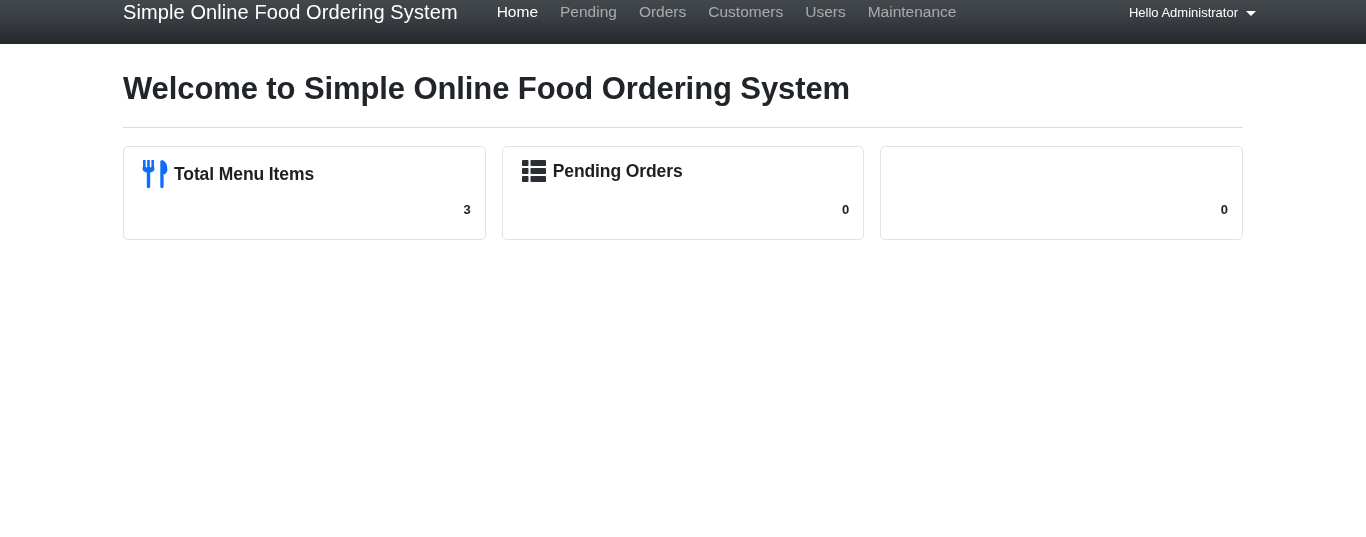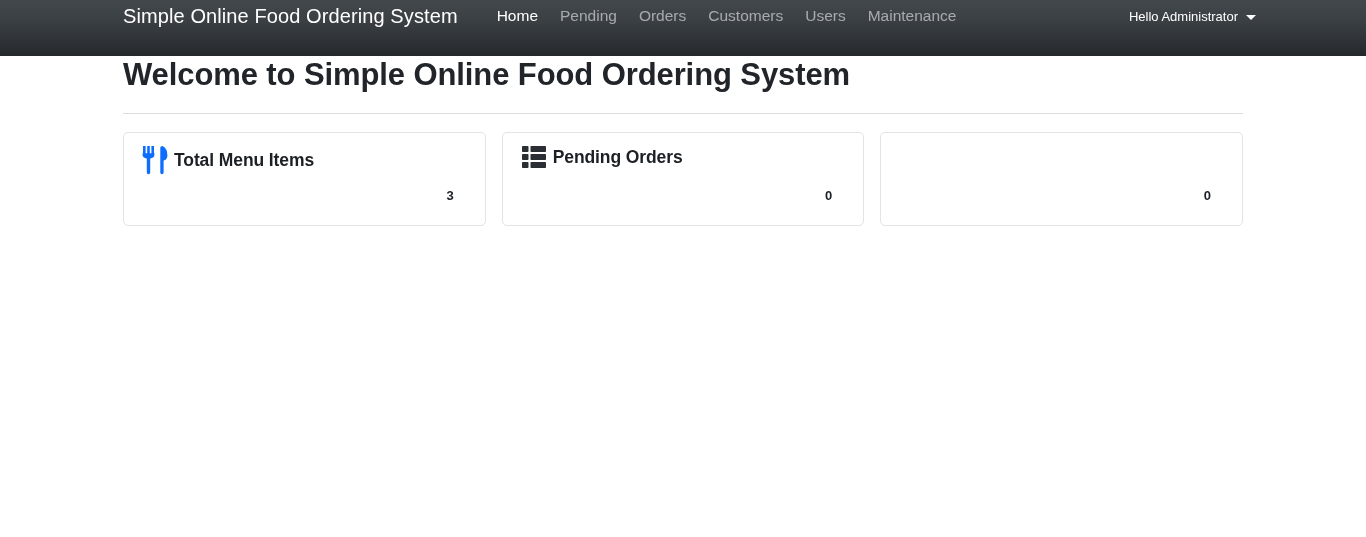--- a/index.html
+++ b/index.html
@@ -9,25 +9,25 @@
     padding: 0;
     width: 1366px;
     height: 537px;
     background: #ffffff;
     font-family: "Liberation Sans", sans-serif;
     overflow: hidden;
   }
 
   
   .navbar {
-    height: 56px;
+    height: 44px;
     width: 100%;
     background: linear-gradient(to bottom, #43484d 0%, #3b4045 35%, #2e3236 75%, #25282b 100%);
     display: flex;
-    align-items: flex-start;
+    align-items: flex-end;
     padding: 0 0 16px 0;
     position: relative;
   }
   .navbar-inner {
     width: 1366px;
     display: flex;
     align-items: center;
     padding-left: 123px;
     padding-right: 110px;
   }
@@ -84,20 +84,21 @@
   
   .container {
     width: 1366px;
     padding: 0 123px;
   }
   .page-title {
     font-size: 31px;
     font-weight: 600;
     color: #212529;
     margin: 0;
+    padding-top: 26px;
     letter-spacing: -0.1px;
     line-height: 1.2;
   }
   .divider {
     border: 0;
     border-top: 1px solid #dcdcdc;
     margin: 20px 0 0 0;
   }
 
   
@@ -105,21 +106,21 @@
     display: flex;
     gap: 16px;
     margin-top: 18px;
   }
   .stat-card {
     flex: 1 1 0;
     background: #ffffff;
     border: 1px solid #e3e3e3;
     border-radius: 5px;
     height: 94px;
-    padding: 12px 29px 10px 18px;
+    padding: 12px 12px 10px 18px;
     display: flex;
     flex-direction: column;
     justify-content: center;
     box-shadow: 0 0 0 rgba(0,0,0,0);
   }
   .card-head {
     display: flex;
     align-items: center;
     gap: 6px;
   }

